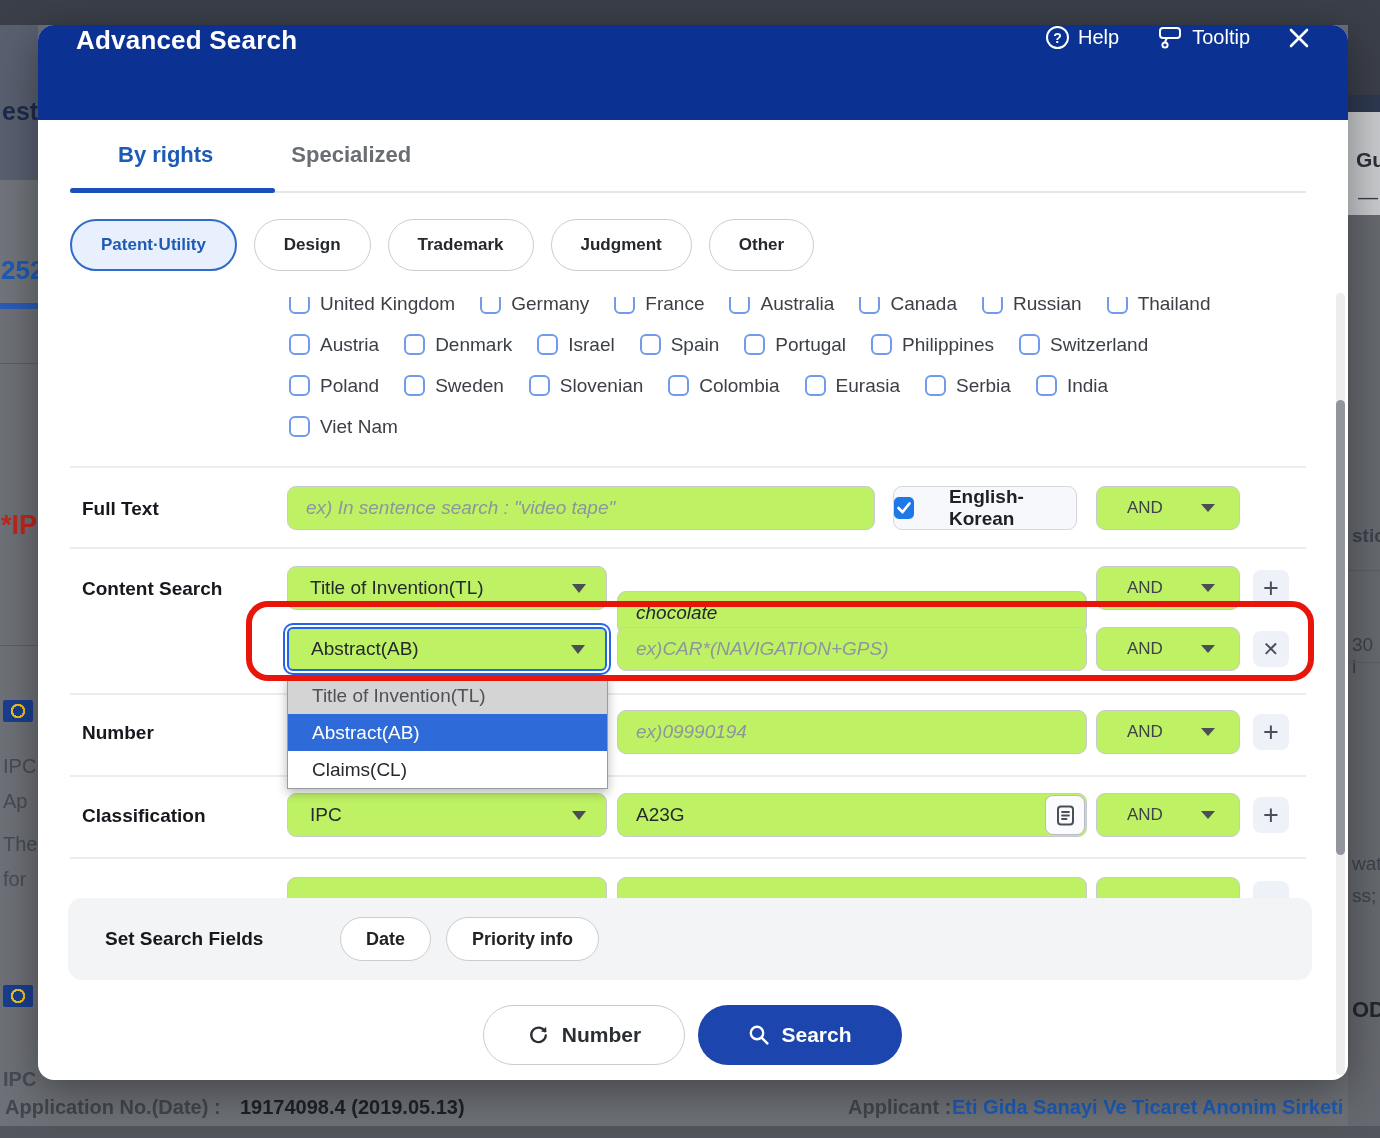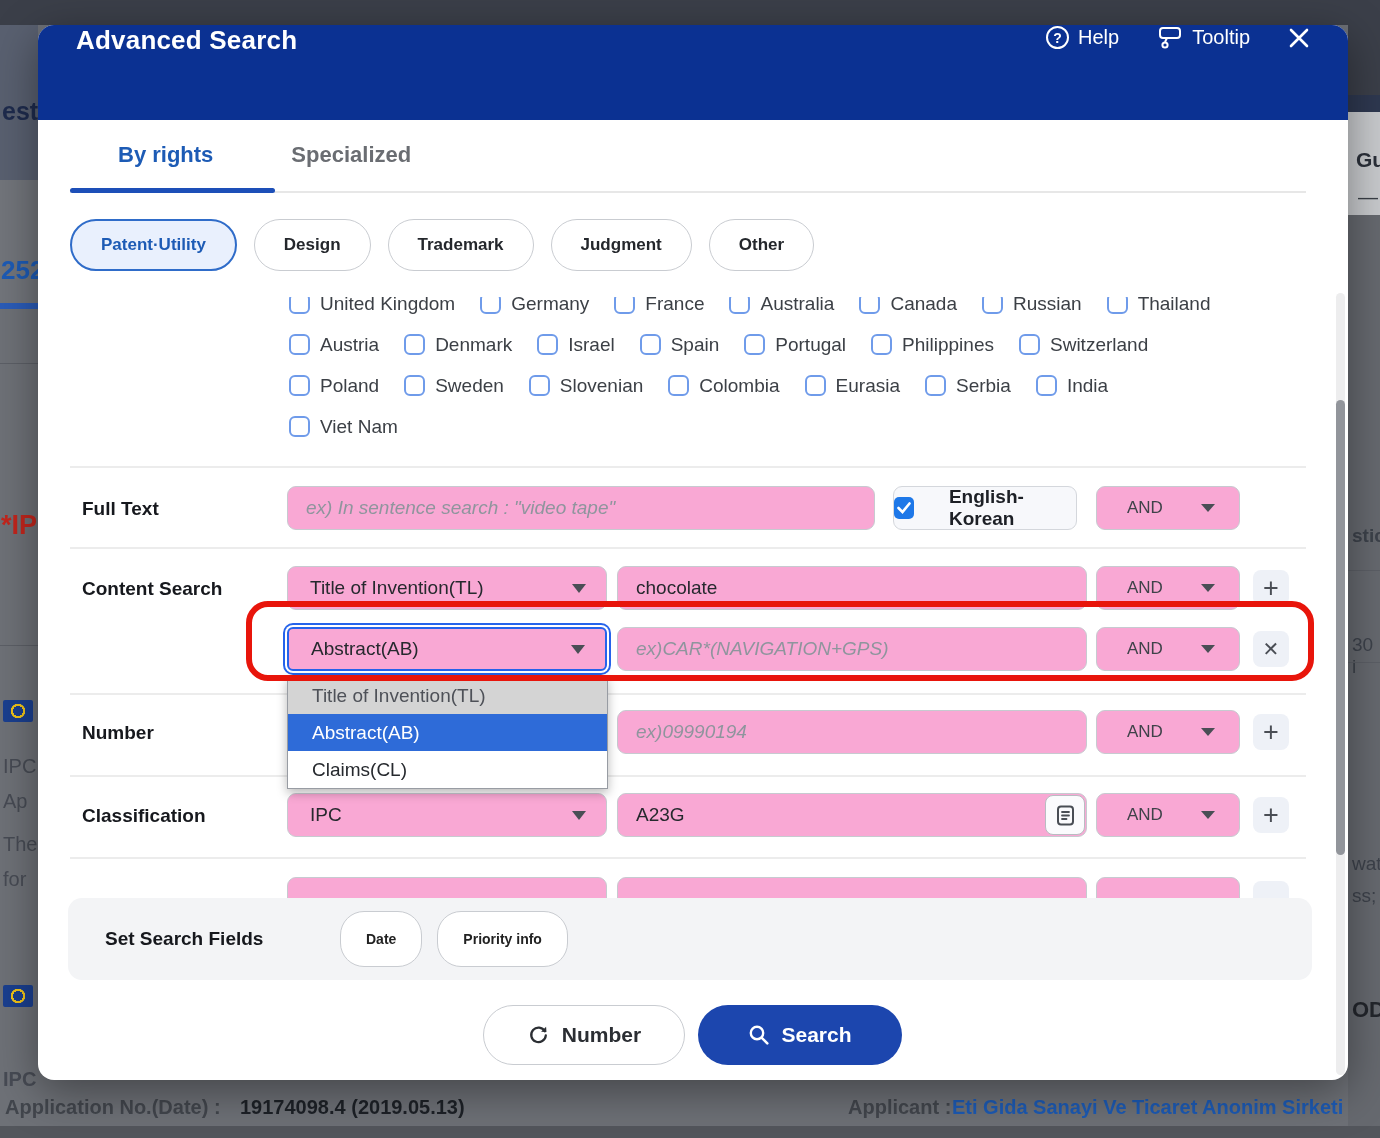--- a/index.html
+++ b/index.html
@@ -83,21 +83,21 @@
   .country { display:flex; align-items:center; gap:10px; font-size:19px; color:#3c4046; cursor:pointer; }
   .cb { width:21px; height:21px; border:2px solid #6f9bea; border-radius:6px; background:#fff; flex:0 0 auto; }
 
   
   .divider { position:absolute; left:32px; width:1236px; height:2px; background:#ececec; }
 
   
   .form-label { position:absolute; left:44px; font-size:19px; font-weight:bold; color:#16181d; }
   .ctl {
     position:absolute; height:44px; border:1px solid #c7cad0; border-radius:9px;
-    background:#f9a8d4;
+    background:#bef264;
   }
   .field-select { left:249px; width:320px; display:flex; align-items:center; padding-left:22px;
     font-size:19px; color:#26292e; cursor:pointer; }
   .field-select .caret { position:absolute; right:20px; }
   .field-select.focused {
     border:2px solid #2563eb;
     box-shadow: 0 0 0 2px #fff, 0 0 0 4px #2563eb;
     border-radius:6px;
   }
   .caret { width:0; height:0; border-left:7px solid transparent; border-right:7px solid transparent;
@@ -138,22 +138,22 @@
   }
 
   
   .fields-panel {
     position:absolute; left:30px; top:873px; width:1244px; height:82px;
     background:#f3f4f6; border-radius:14px; z-index:5;
     display:flex; align-items:center; padding-left:37px;
   }
   .fields-panel .form-label-inline { font-size:19px; font-weight:bold; color:#16181d; width:235px; }
   .panel-pill {
-    height:56px; padding:0 25px; border:1px solid #c9ccd1; border-radius:24px; background:#fff;
-    font-size:14px; font-weight:bold; color:#222; display:flex; align-items:center;
+    height:44px; padding:0 25px; border:1px solid #c9ccd1; border-radius:24px; background:#fff;
+    font-size:18px; font-weight:bold; color:#222; display:flex; align-items:center;
     margin-right:15px; cursor:pointer;text-align:right;
   }
 
   
   .reset-btn {
     position:absolute; left:445px; top:980px; width:202px; height:60px; border-radius:32px;
     border:1px solid #c9ccd1; background:#fff; display:flex; align-items:center; justify-content:center;
     gap:12px; font-size:21px; font-weight:bold; color:#2b2e33; cursor:pointer;
   }
   .search-btn {
@@ -373,21 +373,21 @@
     <span class="caret"></span>
   </div>
 
   <div class="divider" style="top:522px;"></div>
 
   <div class="form-label" style="top:553px;">Content Search</div>
   <div class="ctl field-select" style="top:541px;">
     <span>Title of Invention(TL)</span>
     <span class="caret"></span>
   </div>
-  <input class="ctl text-input" style="top: 541px;" type="text" value="chocolate">
+  <input class="ctl text-input" style="top: 566px; font-style: italic;" type="text" value="chocolate">
   <div class="ctl and-select" style="top:541px;">
     <span>AND</span>
     <span class="caret"></span>
   </div>
   <button class="sq-btn" style="top:545px;">+</button>
 
   <div class="ctl field-select focused" style="top:602px;">
     <span>Abstract(AB)</span>
     <span class="caret"></span>
   </div>

